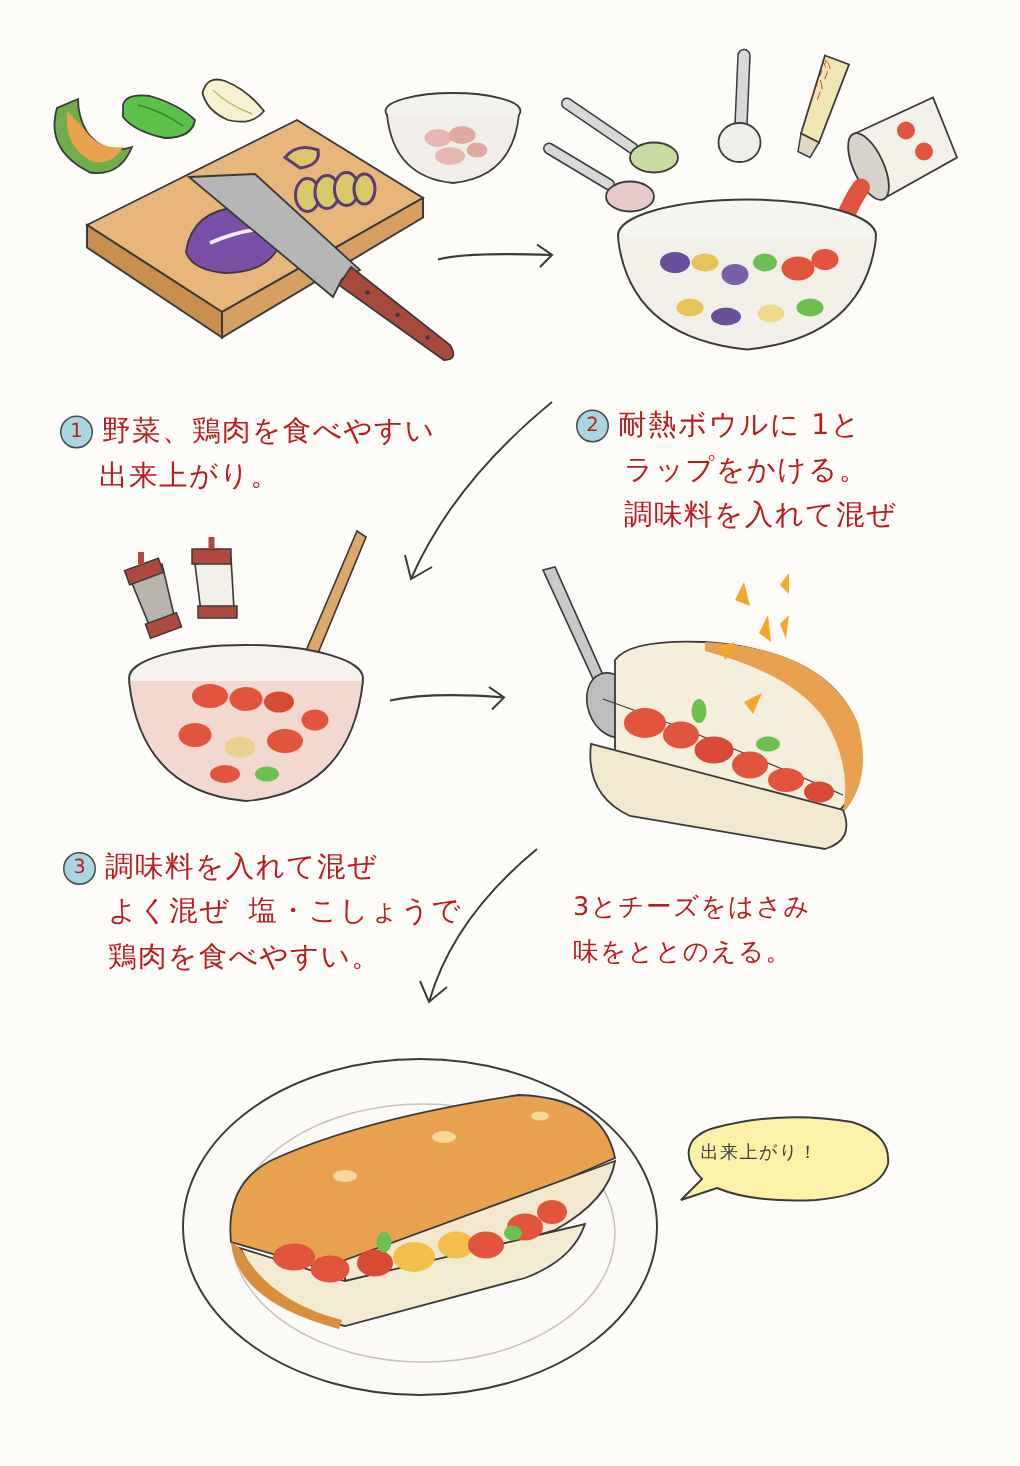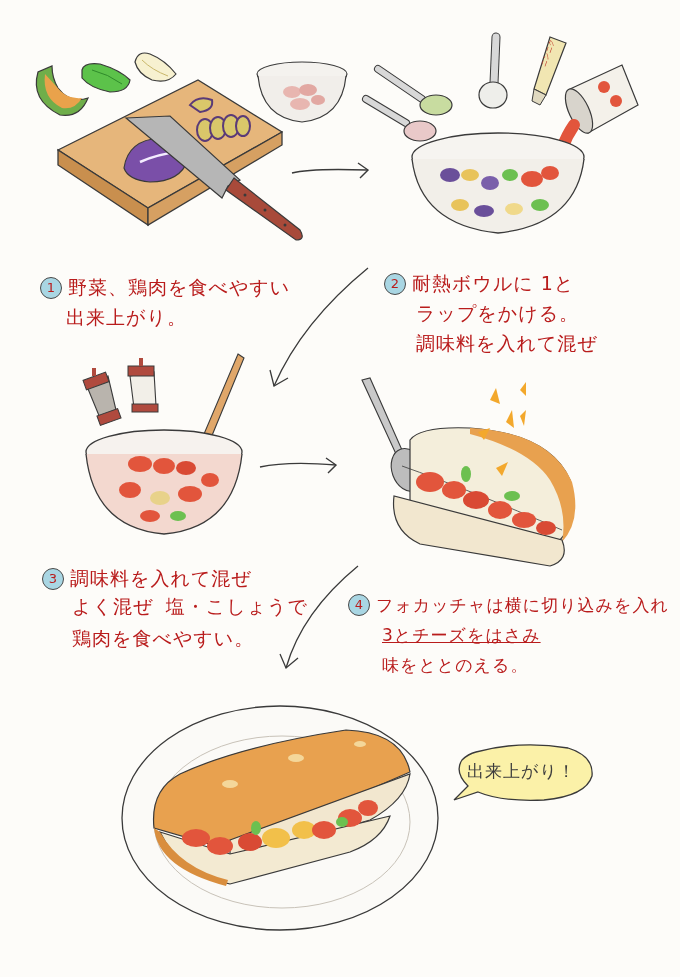--- a/index.html
+++ b/index.html
@@ -5,21 +5,21 @@
   html, body { margin:0; padding:0; }
   body { width:680px; height:977px; background:#fdfcf9; position:relative; overflow:hidden;
          font-family:"DejaVu Sans", sans-serif; color:#3a3a3a; }
   .abs { position:absolute; }
   svg { position:absolute; overflow:visible; }
   .step { position:absolute; font-size:19px; line-height:30px; letter-spacing:1px; color:#b91c1c; }
   .step .line { display:block; white-space:nowrap; }
   .num { display:inline-block; width:20px; height:20px; border-radius:50%; border:1.5px solid #4a4a4a;
          background:#a9d6e3; font-size:13px; line-height:20px; text-align:center; margin-right:6px;
          vertical-align:2px; letter-spacing:0; }
-  .bubble-text { position:absolute; left:467px; top:760px; font-size:17px; letter-spacing:1px; color:#3d3d3d; }
+  .bubble-text { position:absolute; left:467px; top:760px; font-size:12px; letter-spacing:1px; color:#3d3d3d; }
 </style>
 </head>
 <body>
 
 <div class="abs" style="left:0;top:0;width:360px;height:250px;">
   <svg width="360" height="250">
 
     <g>
       <path d="M38 72 Q30 100 60 115 Q80 118 88 98 Q70 104 58 88 Q52 78 52 66 Z" fill="#6fae4a" stroke="#3a3a3a" stroke-width="1.2"></path>
       <path d="M45 74 Q42 98 62 108 Q75 110 82 98 Q66 100 56 86 Z" fill="#e9a24b"></path>
@@ -215,22 +215,21 @@
   <span class="line" style="padding-left:30px;font-family:Liberation Mono, monospace;">よく混ぜ 塩・こしょうで</span>
   <span class="line" style="padding-left:30px;">鶏肉を食べやすい。</span>
 </div>
 
 <svg style="left:272px;top:562px;" width="90" height="110">
   <path d="M86 4 Q30 50 14 106" stroke="#3a3a3a" stroke-width="1.3" fill="none"></path>
   <path d="M8 92 L14 106 L26 96" stroke="#3a3a3a" stroke-width="1.3" fill="none"></path>
 </svg>
 
 <div class="step" style="left:348px;top:590px;font-size:17px;">
-  <span class="line"><span class="num">4</span><span>フォカッチャは横に切り込みを入れ</span></span>
-  <span class="line" style="padding-left:34px;text-decoration:underline;">3とチーズをはさみ</span>
+  <span class="line" style="padding-left:34px;">3とチーズをはさみ</span>
   <span class="line" style="padding-left:34px;">味をととのえる。</span>
 </div>
 
 <div class="abs" style="left:110px;top:690px;width:340px;height:250px;">
   <svg width="340" height="250">
     <g>
       <ellipse cx="170" cy="128" rx="158" ry="112" fill="#fbfaf7" stroke="#3a3a3a" stroke-width="1.3"></ellipse>
       <ellipse cx="172" cy="132" rx="128" ry="86" fill="none" stroke="#c8c2b8" stroke-width="1"></ellipse>
     </g>
     <g>

